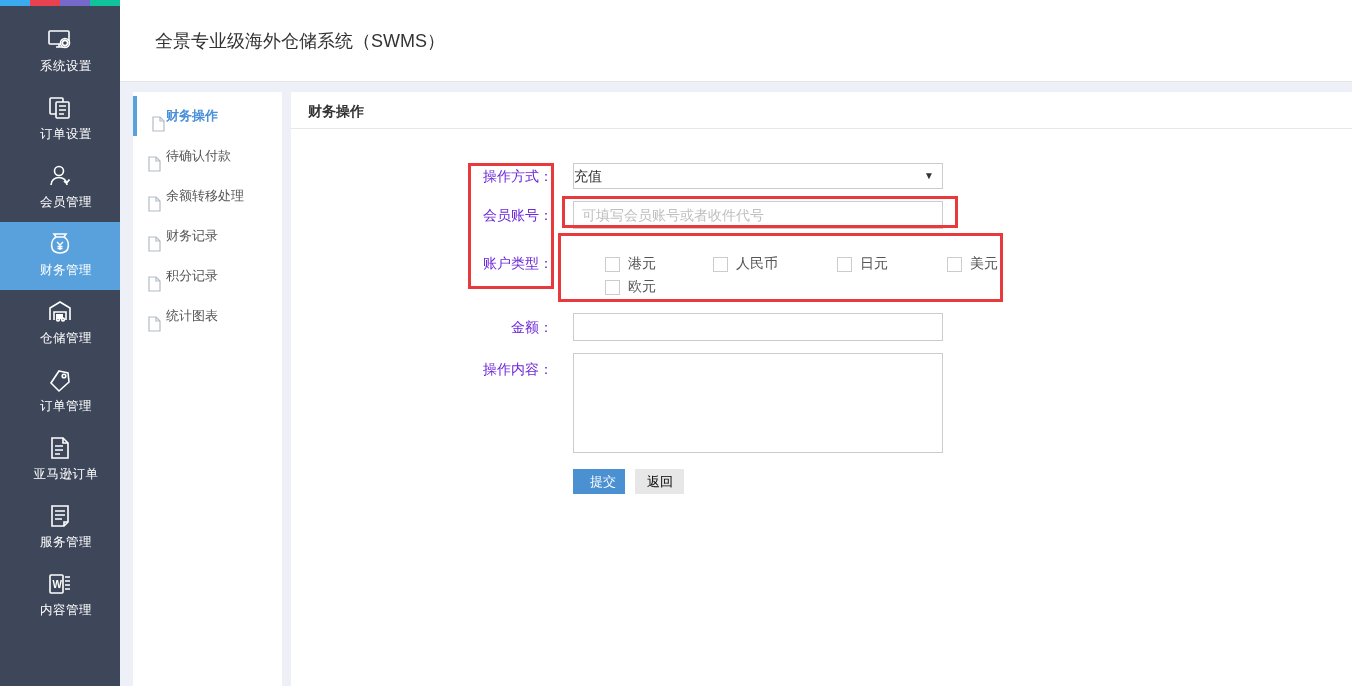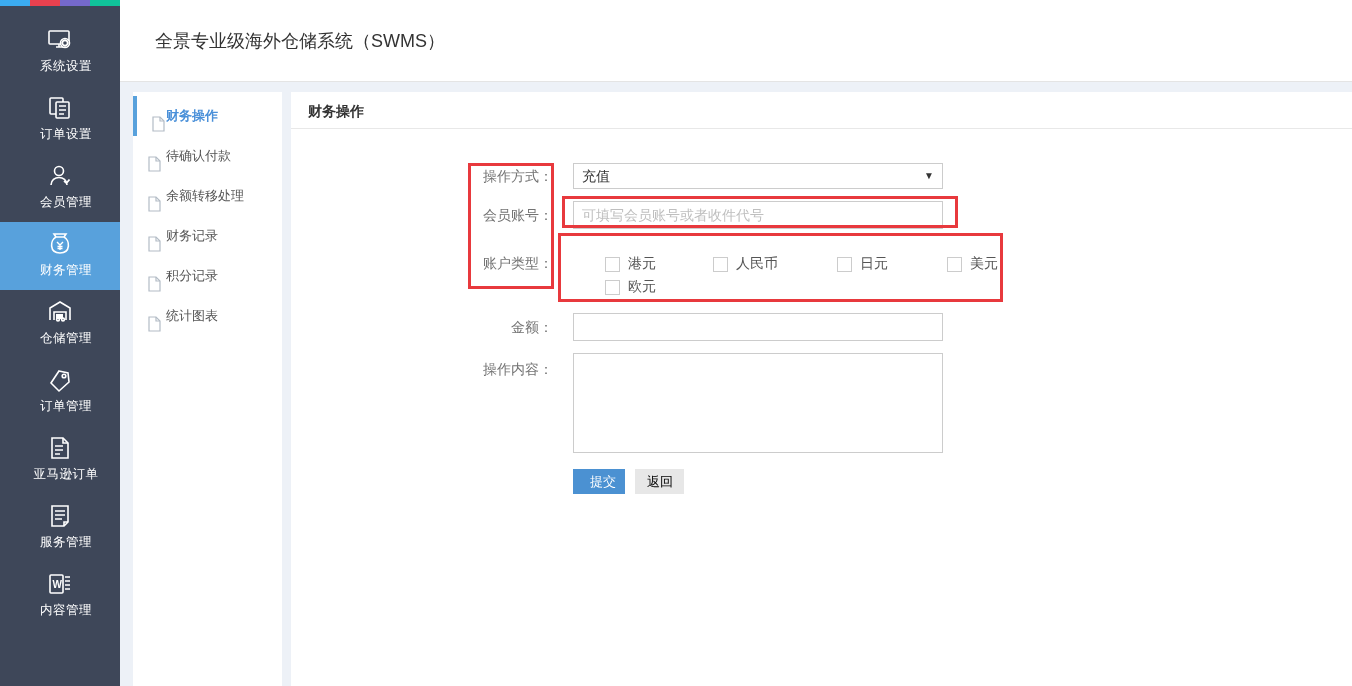--- a/index.html
+++ b/index.html
@@ -33,25 +33,25 @@
   .sm-item .sm-icon { position:absolute; left:15px; top:12px; width:13px; height:16px; }
   .sm-item .sm-label { position:absolute; left:33px; top:0; }
   .sm-item.active { border-left:4px solid #58a1dc; }
   .sm-item.active .sm-label { color:#4a90d9; font-weight:bold; left:29px; }
 
   
   .main { position:absolute; left:291px; top:92px; right:0; bottom:0; background:#fff; z-index:3; }
   .panel-title { position:absolute; left:0; right:0; top:0; height:37px; line-height:37px; border-bottom:1px solid #e8e8e8; }
   .panel-title span { margin-left:17px; font-size:14px; font-weight:bold; color:#333; }
 
-  .form-label { position:absolute; left:0; width:262px; text-align:right; color:#737373; font-size:14px; }
+  .form-label { position:absolute; left:0; width:262px; text-align:right; color:#6d28d9; font-size:14px; }
   .ctrl { position:absolute; left:282px; width:370px; }
 
   .sel { top:71px; height:26px; border:1px solid #ccc; background:#fff; font-size:14px; color:#333;
-         line-height:24px; padding-left:8px; cursor:pointer; }
+         line-height:24px; cursor:pointer; }
   .sel .sel-arrow { position:absolute; right:8px; top:0; line-height:24px; font-size:10px; color:#333; }
 
   input.text-input { border:1px solid #ccc; background:#fff; font-size:14px; color:#333; padding:4px 8px;
                      font-family:"Liberation Sans","DejaVu Sans",sans-serif; outline:none; width:370px; }
   input.text-input::placeholder { color:#bfbfbf; opacity:1; }
   .inp-member { top:109px; height:28px; }
   .inp-amount { top:221px; height:28px; }
 
   .cb-group { top:160px; height:48px; width:450px; }
   .cb-item { position:absolute; height:22px; display:flex; align-items:center; cursor:pointer; }

